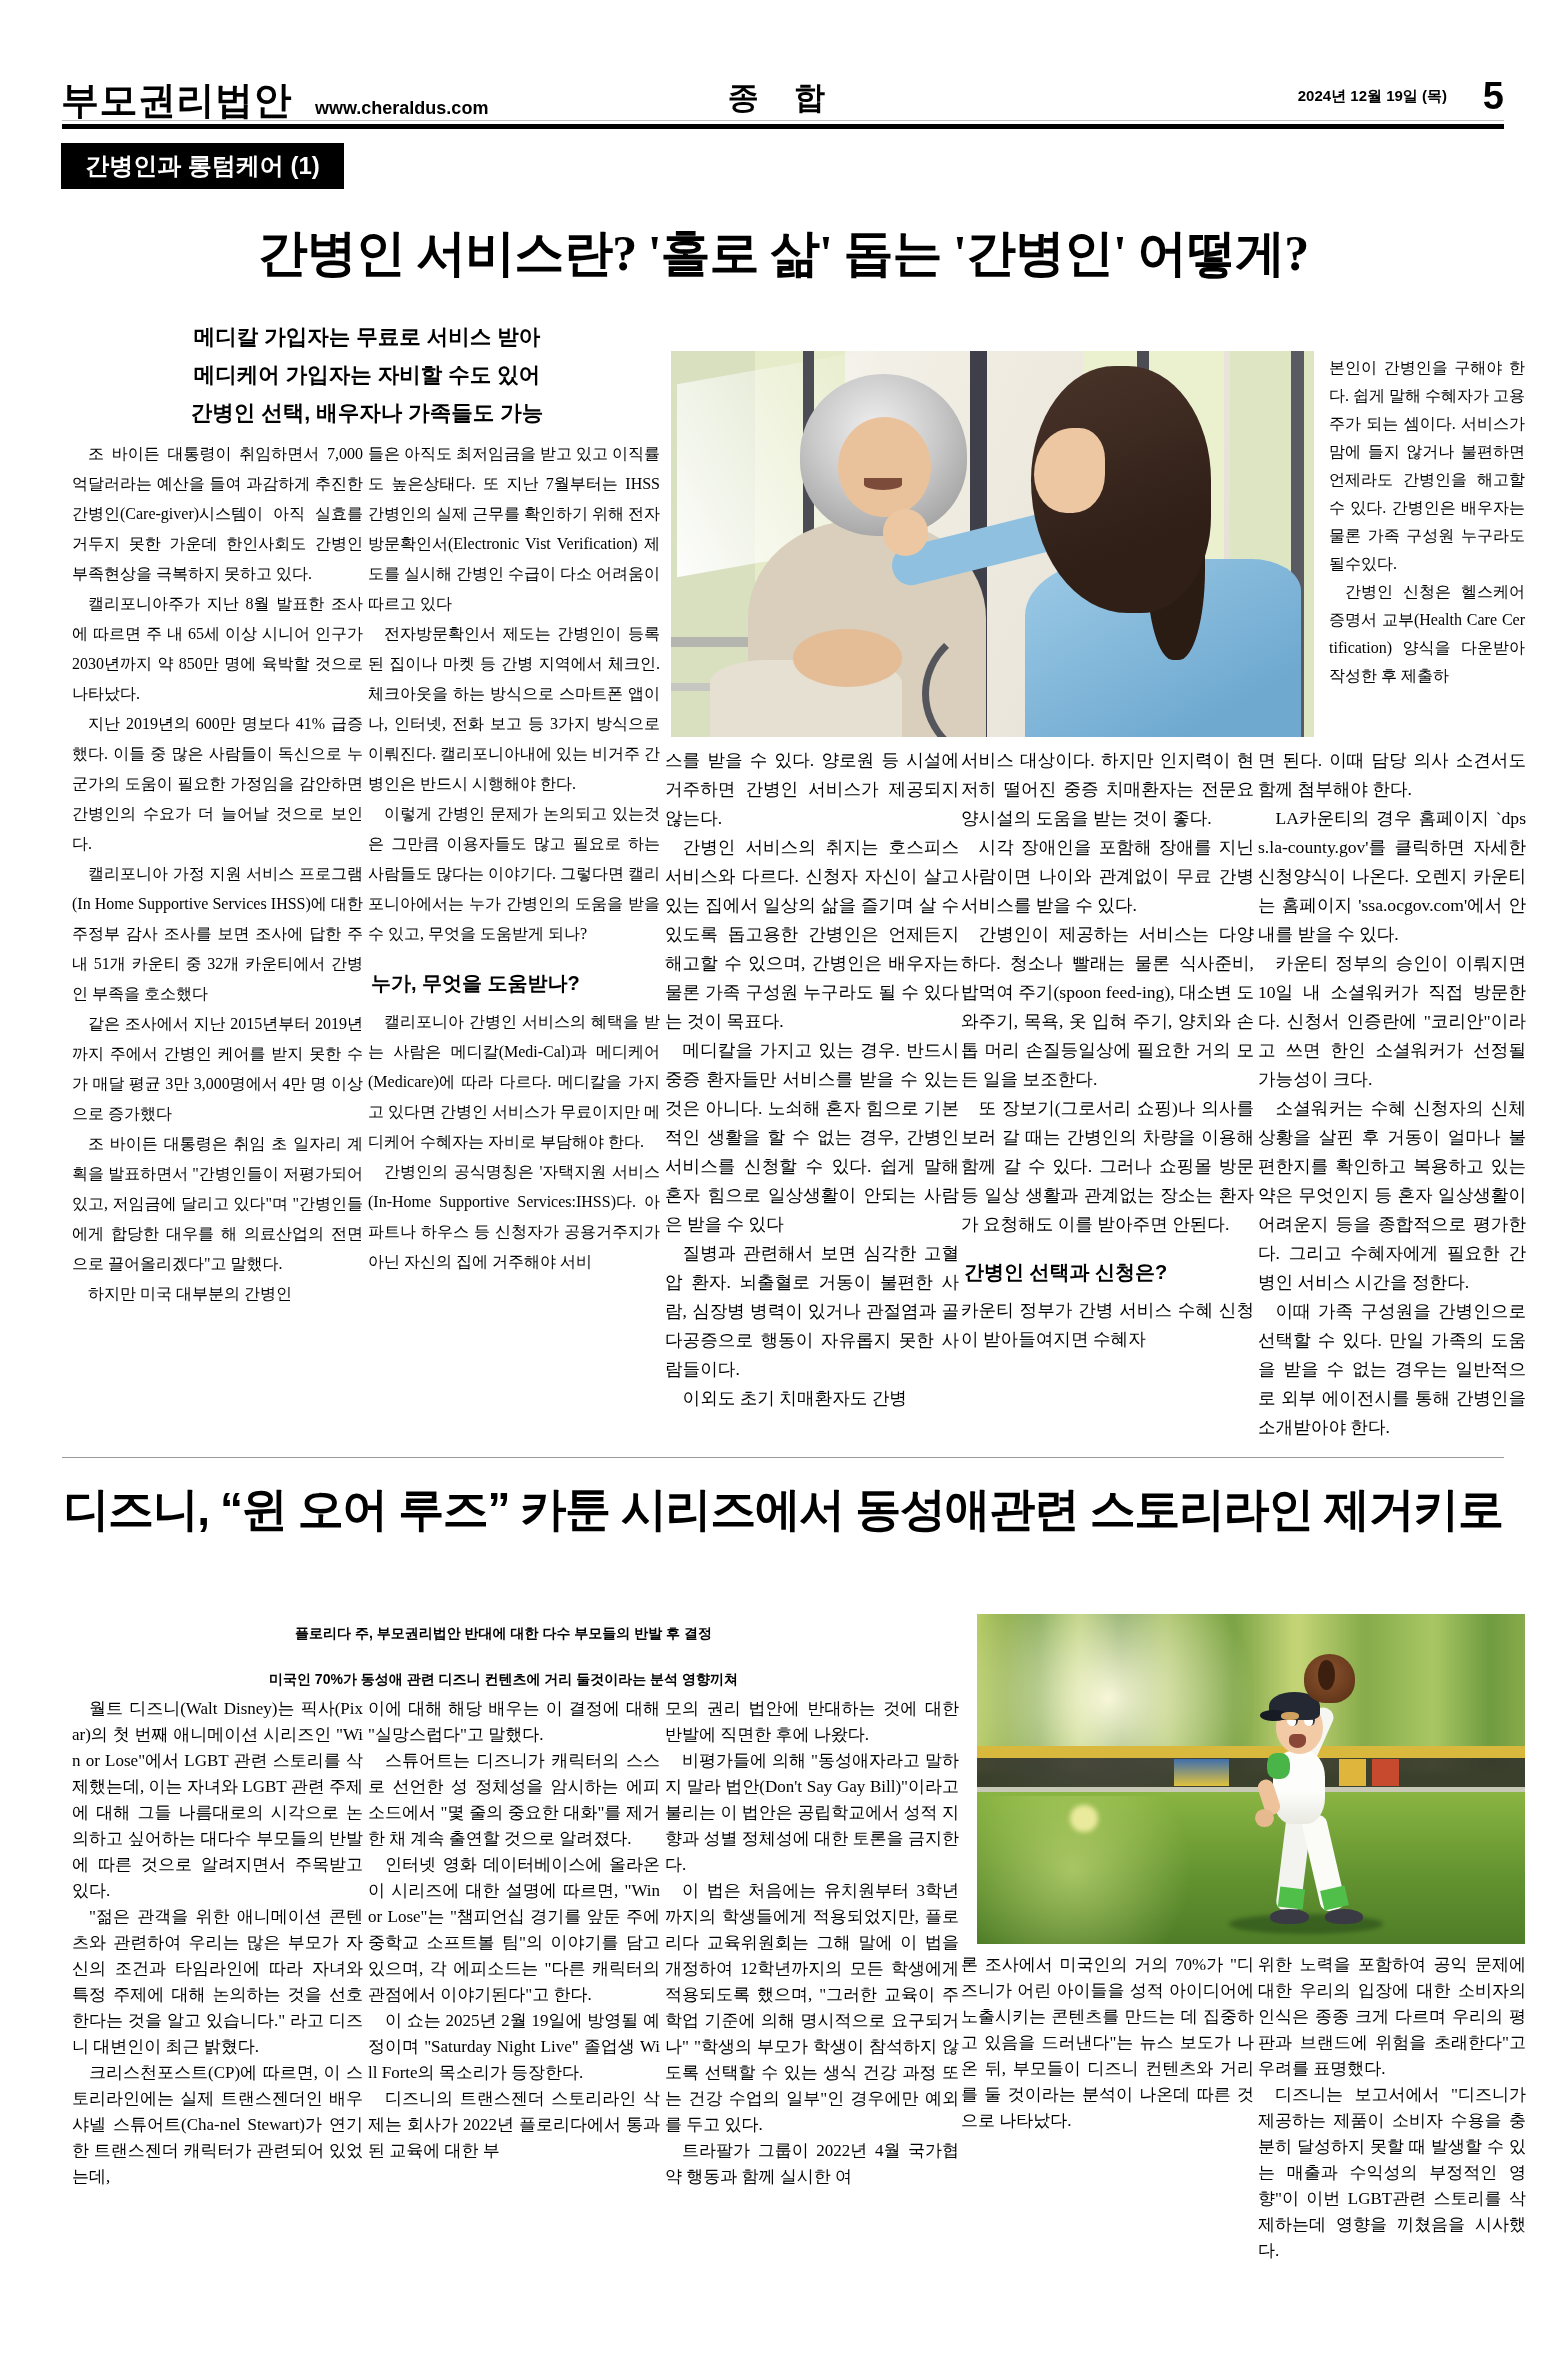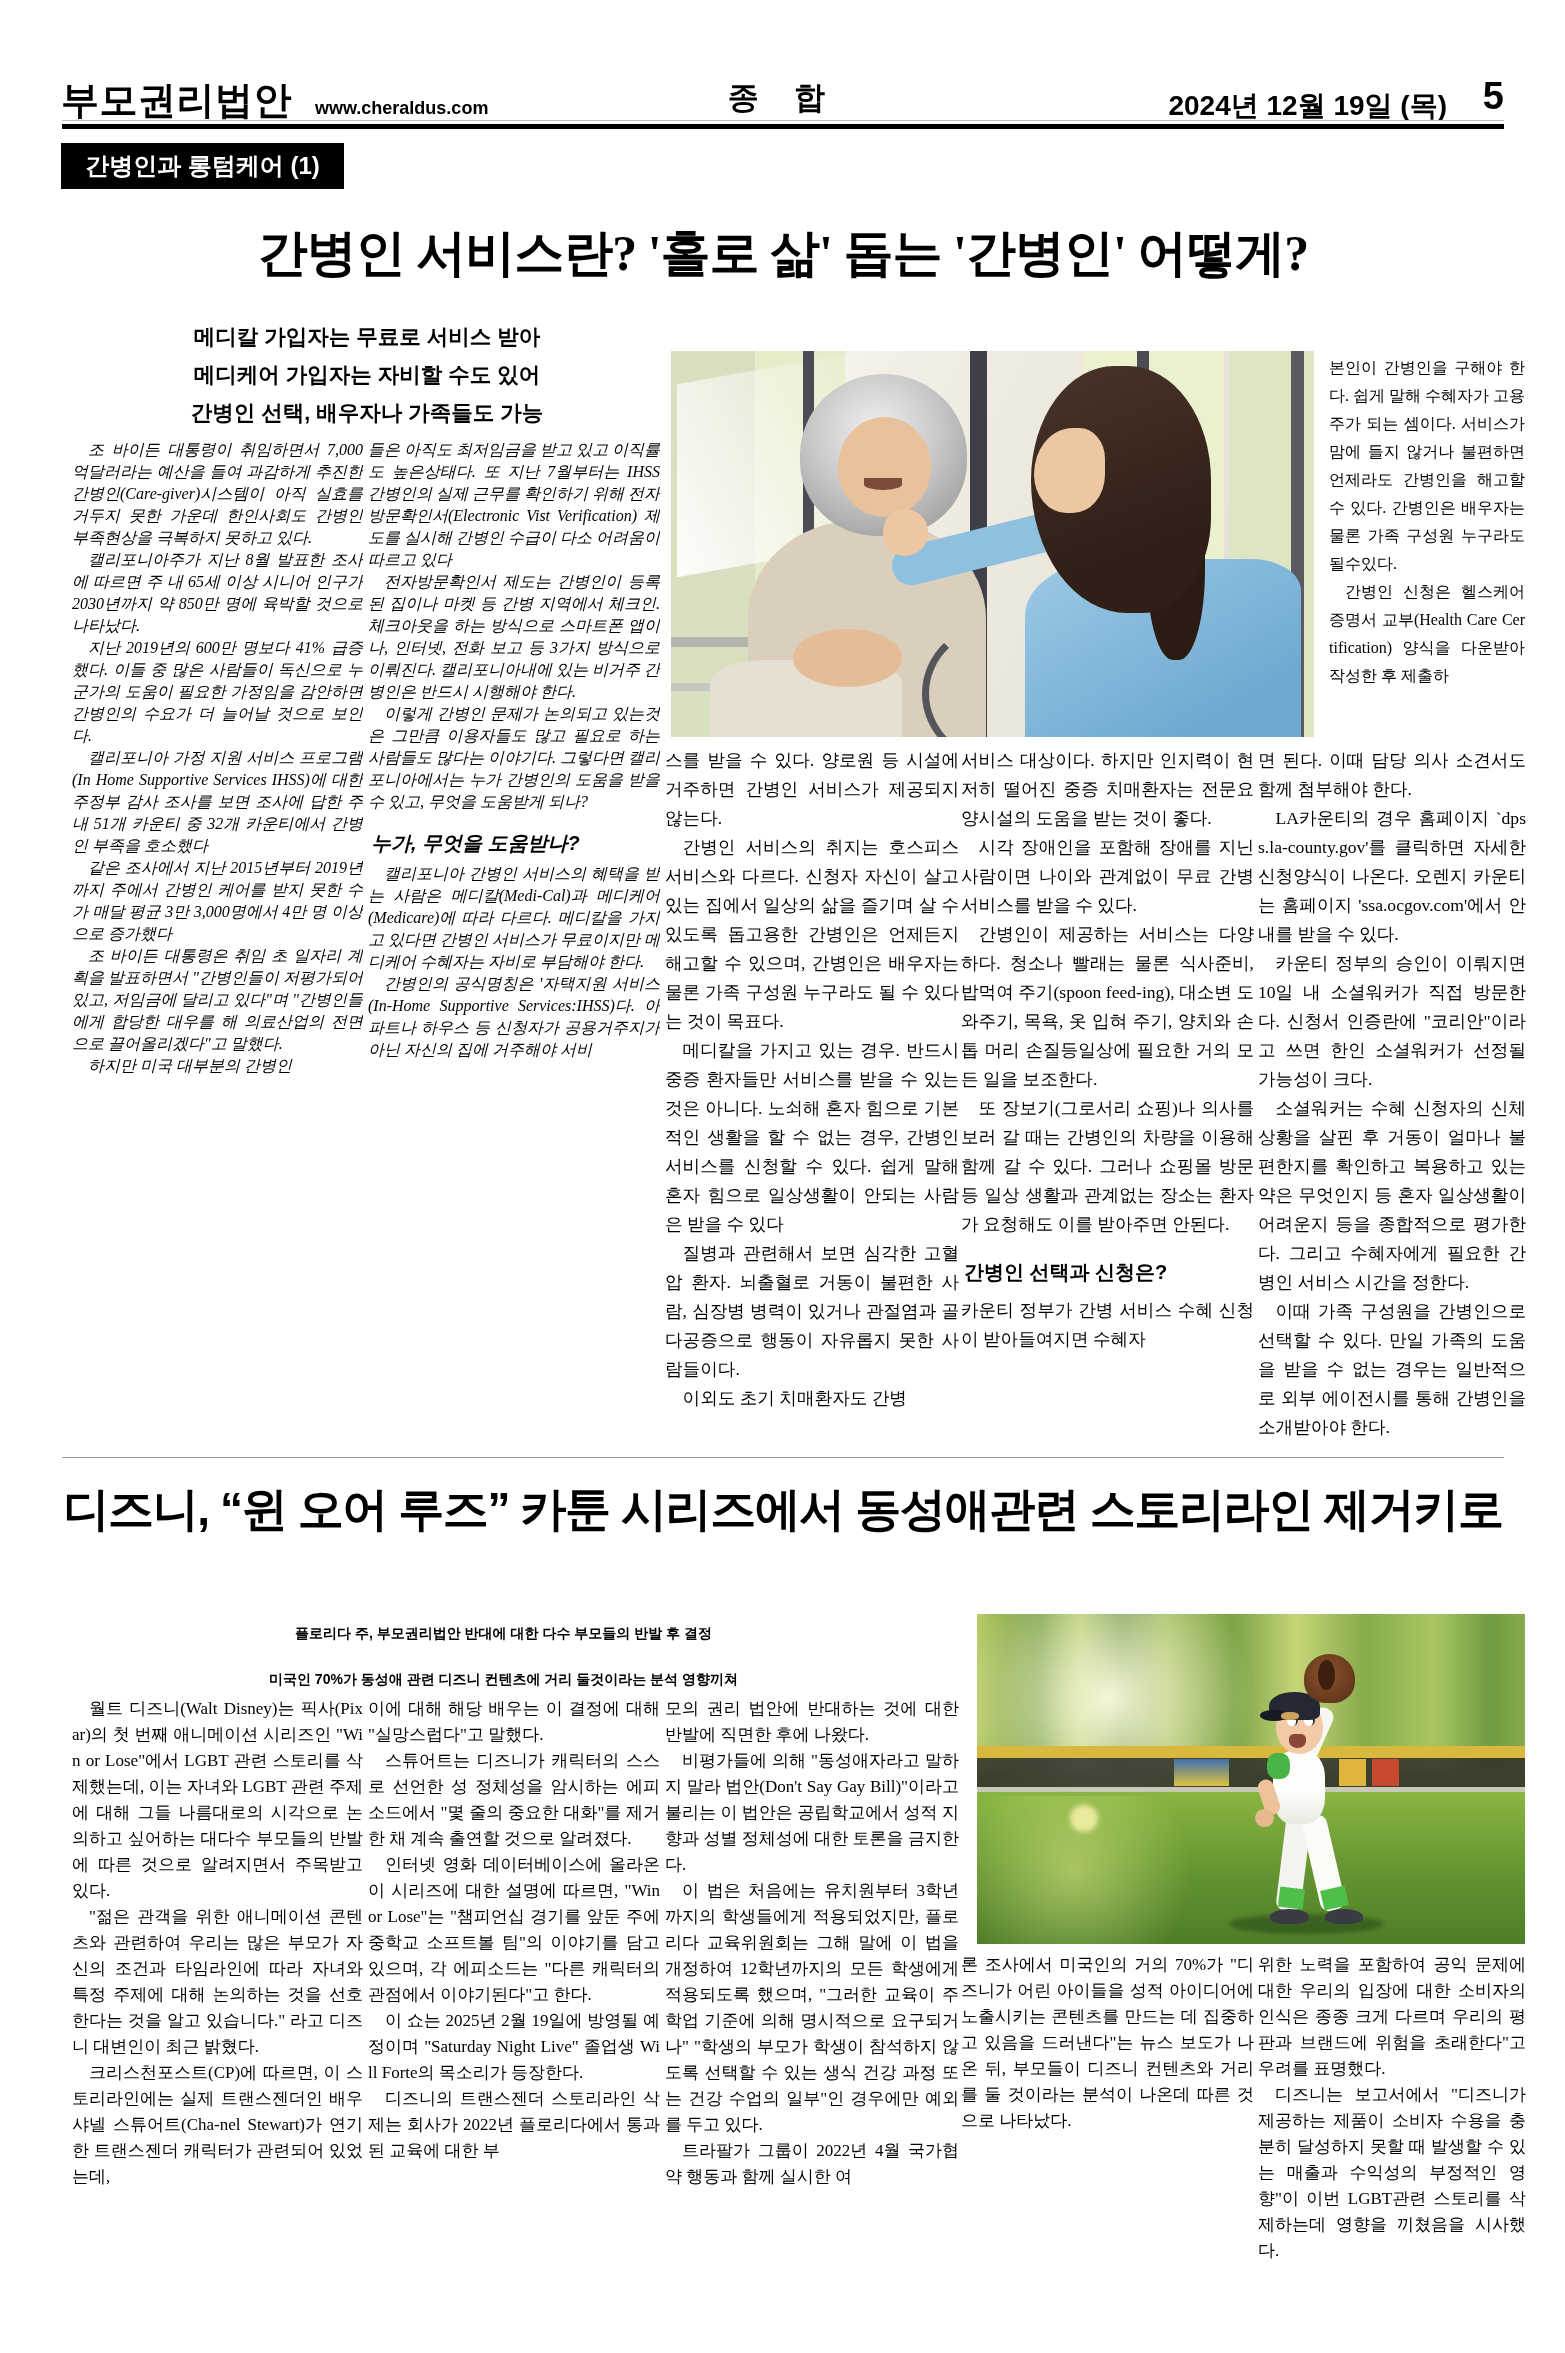--- a/index.html
+++ b/index.html
@@ -6,40 +6,40 @@
   .page{position:relative;width:1566px;height:2354px;background:#ffffff;color:#000;
         font-family:"Liberation Serif","DejaVu Serif",serif;overflow:hidden;}
   .abs{position:absolute;}
   
   .logo{left:61px;top:75px;font-size:38px;font-weight:900;letter-spacing:0.5px;
         font-family:"Liberation Sans","DejaVu Sans",sans-serif;}
   .website{left:315px;top:98px;font-size:18px;font-weight:bold;
         font-family:"Liberation Sans","DejaVu Sans",sans-serif;}
   .section{left:50%;transform:translateX(-50%);top:77px;font-size:31px;font-weight:900;
         letter-spacing:13.3px;font-family:"Liberation Sans","DejaVu Sans",sans-serif;}
-  .date{right:119px;top:87px;font-size:28px;font-weight:bold;
+  .date{right:119px;top:87px;font-size:15px;font-weight:bold;
         font-family:"Liberation Sans","DejaVu Sans",sans-serif;}
   .pagenum{right:62px;top:75px;font-size:38px;font-weight:bold;
         font-family:"Liberation Sans","DejaVu Sans",sans-serif;}
   .rule-thin{left:62px;width:1442px;top:120px;height:1.4px;background:#bfbfbf;}
   .rule-thick{left:62px;width:1442px;top:124px;height:5.2px;background:#000;}
   .tag{left:61px;top:143px;width:283px;height:46px;background:#000;color:#fff;
        display:flex;align-items:center;justify-content:center;font-size:24px;font-weight:bold;
        font-family:"Liberation Sans","DejaVu Sans",sans-serif;}
   
   .headline1{left:0;width:1566px;top:220px;text-align:center;font-size:50px;font-weight:bold;
        letter-spacing:-1px;font-family:"Liberation Serif","DejaVu Serif",serif;}
   .subhead-block{font-family:"Liberation Sans","DejaVu Sans",sans-serif;font-weight:bold;
        text-align:center;}
   .subhead1{left:81px;width:572px;top:318px;font-size:21.5px;line-height:38px;}
   .subhead-block p{margin:0;text-indent:0;}
   .col{overflow:hidden;text-align:justify;}
   .col p{margin:0;text-indent:1em;text-align:justify;word-break:break-all;}
   .cont p:first-child{text-indent:0;}
-  .body-sm{font-size:16px;line-height:22px;font-style:italic;}
+  .body-sm{font-size:16px;line-height:30px;}
   .body-lg{font-size:17.6px;line-height:29px;}
   .body-md{font-size:16px;line-height:28px;}
   .body-bt{font-size:17px;line-height:26px;}
   .col-subhead{margin:19px 0 8.6px 2.9px;font-size:20px;font-weight:bold;text-indent:0;
        font-family:"Liberation Sans","DejaVu Sans",sans-serif;}
   .a1c1{left:72px;top:439px;width:291px;height:996px;}
   .a1c2{left:368px;top:439px;width:292px;height:996px;}
   .a1c3{left:665px;top:746px;width:294px;height:689px;}
   .a1c4{left:961px;top:746px;width:293px;height:689px;}
   .a1c5t{left:1329px;top:354px;width:196px;height:391px;}

